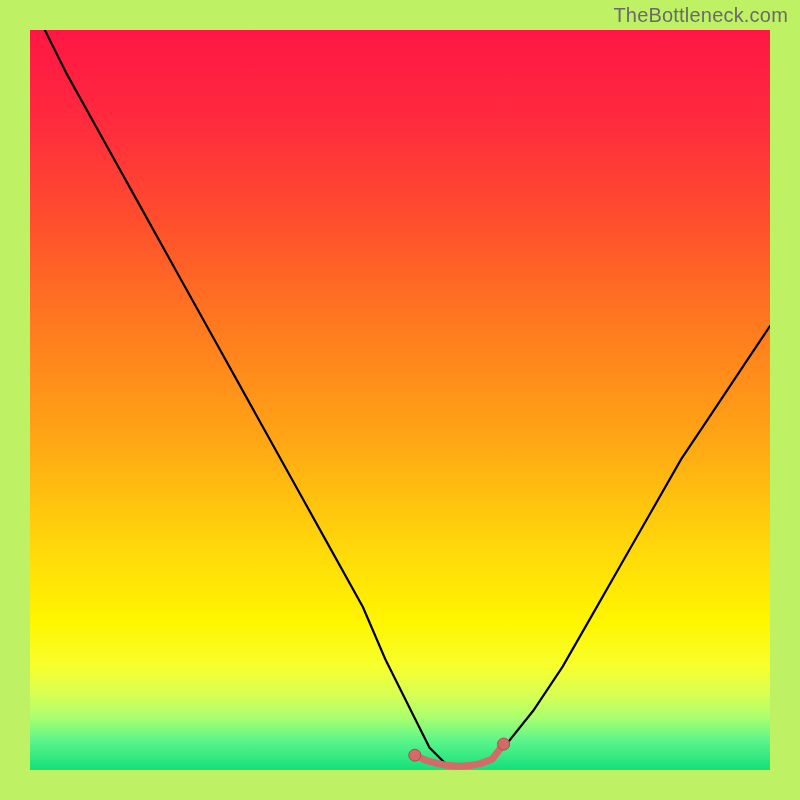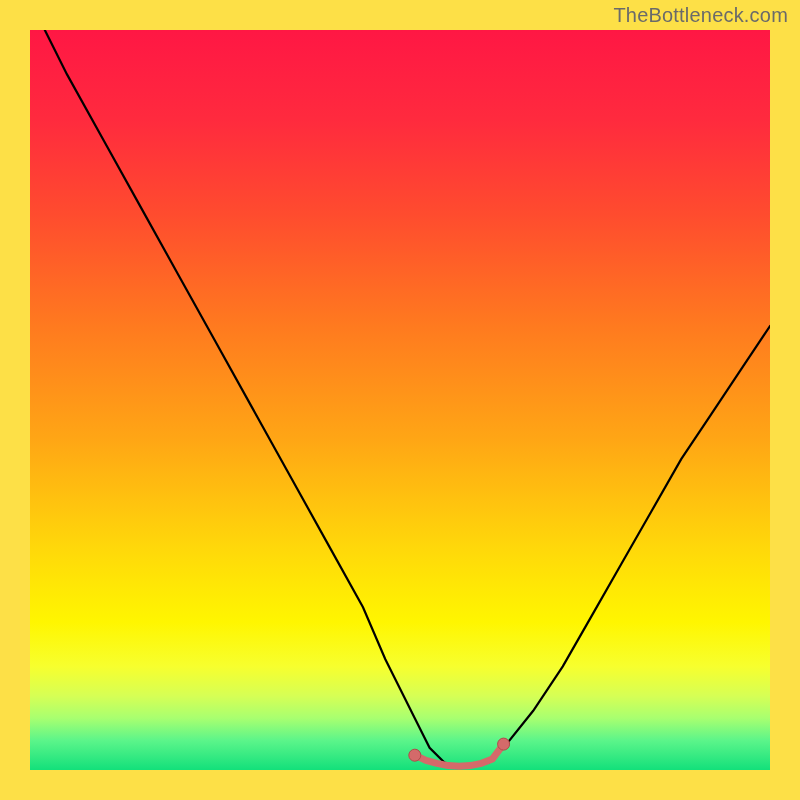--- a/index.html
+++ b/index.html
@@ -8,21 +8,21 @@
     width: 800px;
     height: 800px;
     background: #000;
     overflow: hidden;
     font-family: Arial, Helvetica, sans-serif;
   }
   .outer {
     position: relative;
     width: 800px;
     height: 800px;
-    background: #fde047;
+    background: #bef264;
   }
   .watermark {
     position: absolute;
     top: 4px;
     right: 12px;
     color: #6a6a6a;
     font-size: 20px;
     font-weight: 500;
     letter-spacing: 0.2px;
     z-index: 50;

